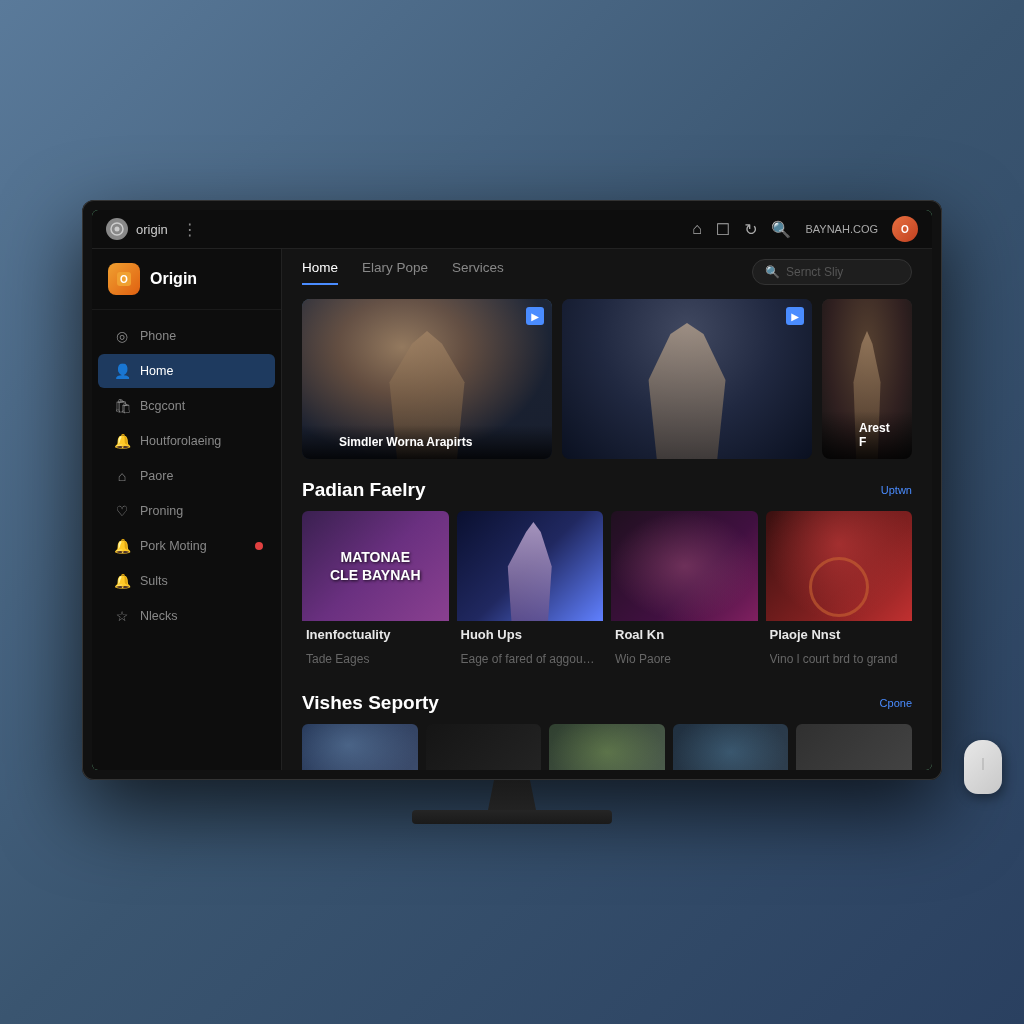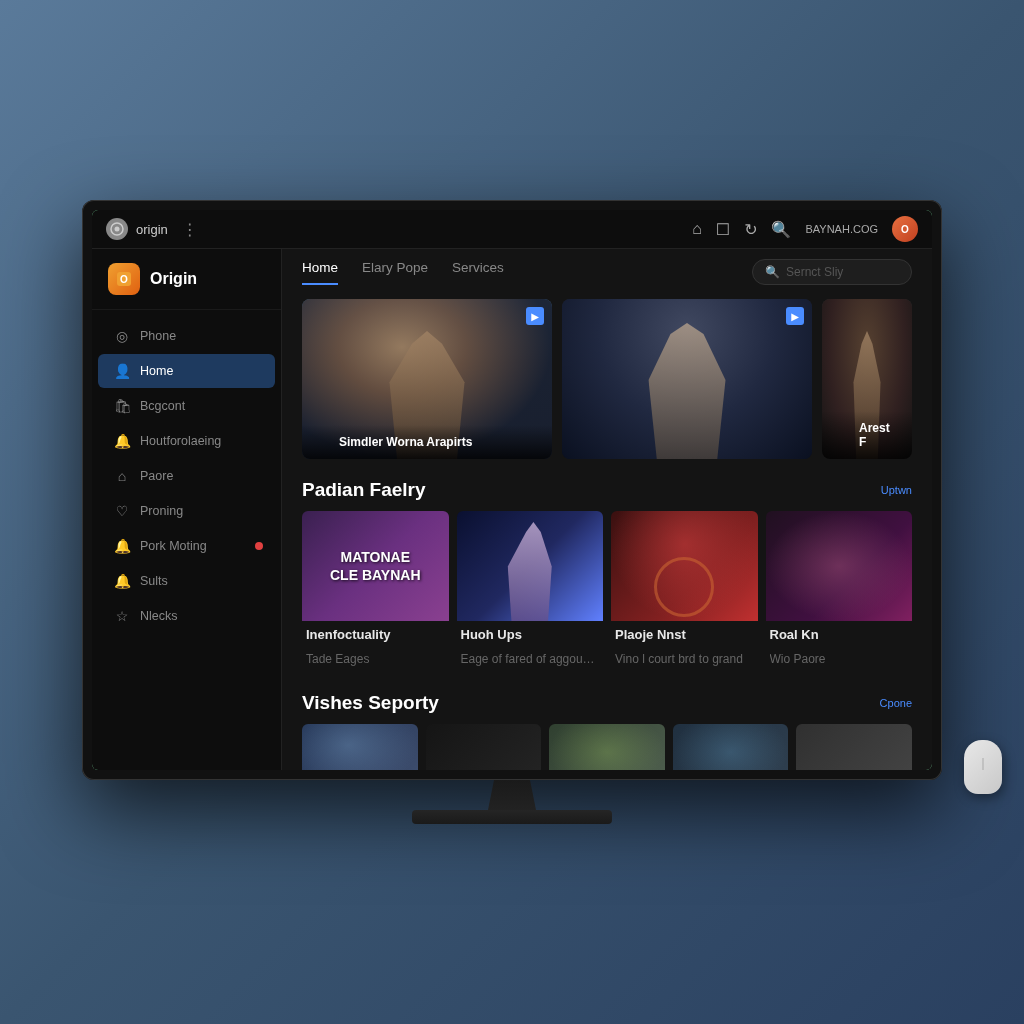--- a/index.html
+++ b/index.html
@@ -721,40 +721,40 @@
                     <div class="woman-silhouette"></div>
                   </div>
                   <div class="media-card-info">
                     <div class="media-card-title">Huoh Ups</div>
                     <div class="media-card-sub">Eage of fared of aggounttion...</div>
                   </div>
                 </div>
 
 
                 <div class="media-card">
+                  <div class="media-card-img mc-bg-5">
+                    <div style="position:absolute;inset:0;background:radial-gradient(ellipse at 50% 50%,rgba(160,80,120,0.5) 0%,transparent 70%);"></div>
+                  </div>
+                  <div class="media-card-info">
+                    <div class="media-card-title">Roal Kn</div>
+                    <div class="media-card-sub">Wio Paore</div>
+                  </div>
+                </div>
+
+                <div class="media-card">
                   <div class="media-card-img mc-bg-4">
                     <div style="position:absolute;inset:0;background:radial-gradient(ellipse at 50% 30%,rgba(200,60,60,0.6) 0%,transparent 70%);"></div>
                     <div style="position:absolute;bottom:4px;left:50%;transform:translateX(-50%);width:60px;height:60px;border-radius:50%;border:3px solid rgba(200,100,50,0.6);"></div>
                   </div>
                   <div class="media-card-info">
                     <div class="media-card-title">Plaoje Nnst</div>
                     <div class="media-card-sub">Vino l court brd to grand</div>
                   </div>
                 </div>
 
-                <div class="media-card">
-                  <div class="media-card-img mc-bg-5">
-                    <div style="position:absolute;inset:0;background:radial-gradient(ellipse at 50% 50%,rgba(160,80,120,0.5) 0%,transparent 70%);"></div>
-                  </div>
-                  <div class="media-card-info">
-                    <div class="media-card-title">Roal Kn</div>
-                    <div class="media-card-sub">Wio Paore</div>
-                  </div>
-                </div>
-
               </div>
             </div>
 
             <div class="section">
               <div class="section-header">
                 <span class="section-title">Vishes Seporty</span>
                 <span class="section-action">Cpone</span>
               </div>
               <div class="thumb-row">
 

